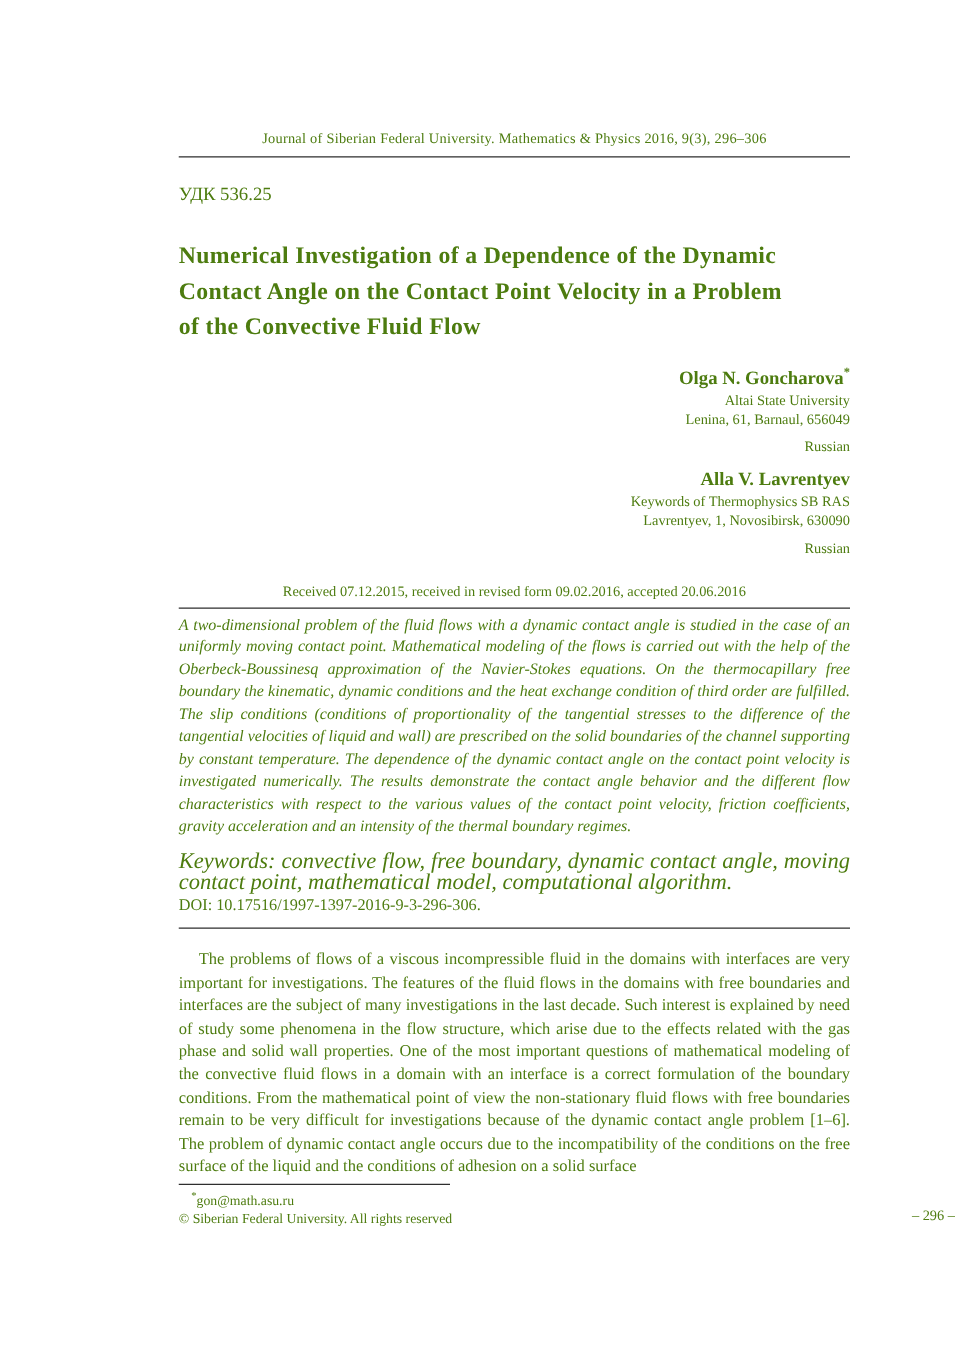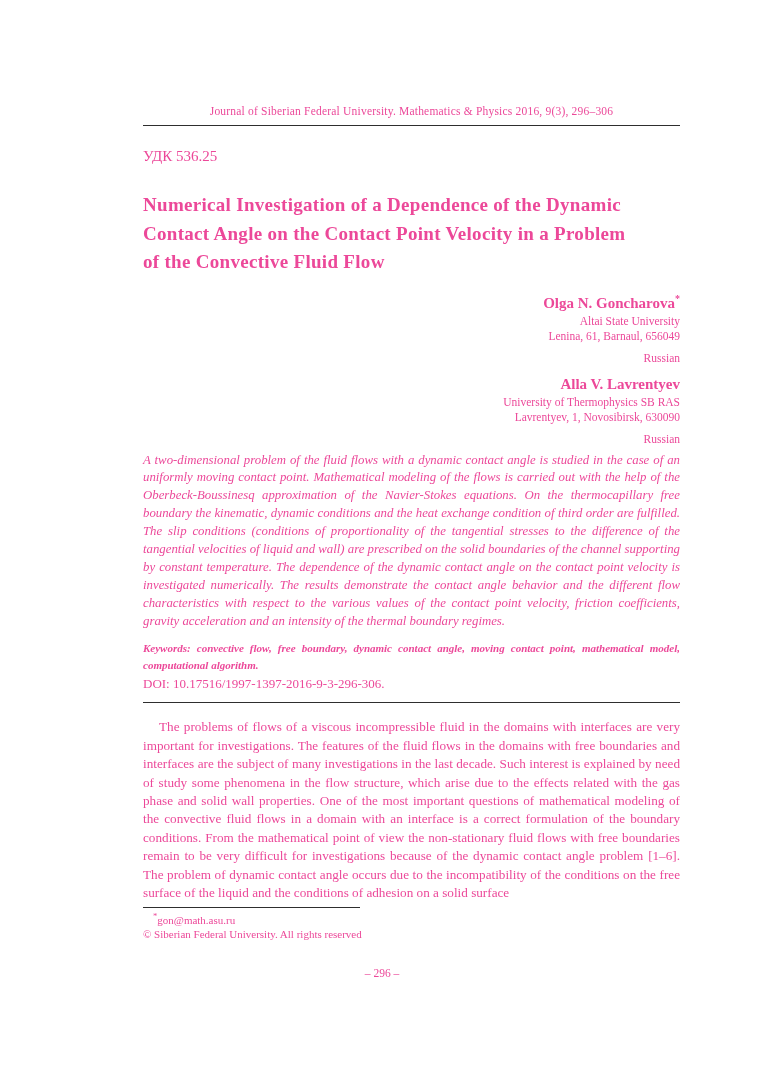--- a/index.html
+++ b/index.html
@@ -4,21 +4,21 @@
 <style>
   * { margin: 0; padding: 0; box-sizing: border-box; }
   html, body { background: #ffffff; }
   .page {
     position: relative;
     width: 764px;
     height: 1080px;
     margin: 0 auto;
     background: #ffffff;
     font-family: "Liberation Serif", "DejaVu Serif", serif;
-    color: #ec4899;
+    color: #4d7c0f;
     overflow: hidden;
   }
   .content {
     position: relative;
     width: 537px;
     margin-left: 143px;
     padding-top: 104px;
   }
   .journal-header {
     text-align: center;
@@ -69,24 +69,23 @@
   .abstract-text {
     margin-top: 5px;
     font-style: italic;
     font-size: 12.8px;
     line-height: 17.9px;
     text-align: justify;
   }
   .keywords-text {
     margin-top: 9px;
     font-style: italic;
-    font-size: 11px;
+    font-size: 18px;
     line-height: 17.9px;
     text-align: justify;
-    font-weight: bold;
   }
   .doi-text {
     font-size: 13px;
     line-height: 17.9px;
   }
   .section-heading {
     margin-top: 26px;
     font-size: 20.5px;
     font-weight: bold;
     letter-spacing: 0.3px;
@@ -115,21 +114,21 @@
   .footnote-email sup { font-size: 8.5px; }
   .footnote-copyright {
     font-size: 11px;
     line-height: 13.5px;
   }
   .page-number {
     position: absolute;
     top: 967px;
     left: 0;
     width: 764px;
-    text-align: center;
+    text-align: right;
     font-size: 11.5px;
   }
 </style>
 </head>
 <body>
 
 <div class="page">
   <div class="content">
 
     <div class="journal-header">Journal of Siberian Federal University. Mathematics &amp; Physics 2016, 9(3), 296–306</div>
@@ -144,26 +143,27 @@
 
     <div class="authors">
       <div class="author-block">
         <div class="author-name"><span>Olga N. Goncharova</span><sup>*</sup></div>
         <div>Altai State University</div>
         <div>Lenina, 61, Barnaul, 656049</div>
         <div class="author-country">Russian</div>
       </div>
       <div class="author-block">
         <div class="author-name"><span>Alla V. Lavrentyev</span></div>
-        <div>University of Thermophysics SB RAS</div>
+        <div>Keywords of Thermophysics SB RAS</div>
         <div>Lavrentyev, 1, Novosibirsk, 630090</div>
         <div class="author-country">Russian</div>
       </div>
     </div>
 
+    <div class="received">Received 07.12.2015, received in revised form 09.02.2016, accepted 20.06.2016</div>
 
     <div class="abstract-block">
       <div class="abstract-text">A two-dimensional problem of the fluid flows with a dynamic contact angle is studied in the case of an uniformly moving contact point. Mathematical modeling of the flows is carried out with the help of the Oberbeck-Boussinesq approximation of the Navier-Stokes equations. On the thermocapillary free boundary the kinematic, dynamic conditions and the heat exchange condition of third order are fulfilled. The slip conditions (conditions of proportionality of the tangential stresses to the difference of the tangential velocities of liquid and wall) are prescribed on the solid boundaries of the channel supporting by constant temperature. The dependence of the dynamic contact angle on the contact point velocity is investigated numerically. The results demonstrate the contact angle behavior and the different flow characteristics with respect to the various values of the contact point velocity, friction coefficients, gravity acceleration and an intensity of the thermal boundary regimes.</div>
       <div class="keywords-text">Keywords: convective flow, free boundary, dynamic contact angle, moving contact point, mathematical model, computational algorithm.</div>
       <div class="doi-text">DOI: 10.17516/1997-1397-2016-9-3-296-306.</div>
     </div>
 
 
     <div class="body-paragraph">The problems of flows of a viscous incompressible fluid in the domains with interfaces are very important for investigations. The features of the fluid flows in the domains with free boundaries and interfaces are the subject of many investigations in the last decade. Such interest is explained by need of study some phenomena in the flow structure, which arise due to the effects related with the gas phase and solid wall properties. One of the most important questions of mathematical modeling of the convective fluid flows in a domain with an interface is a correct formulation of the boundary conditions. From the mathematical point of view the non-stationary fluid flows with free boundaries remain to be very difficult for investigations because of the dynamic contact angle problem [1–6]. The problem of dynamic contact angle occurs due to the incompatibility of the conditions on the free surface of the liquid and the conditions of adhesion on a solid surface</div>
 

